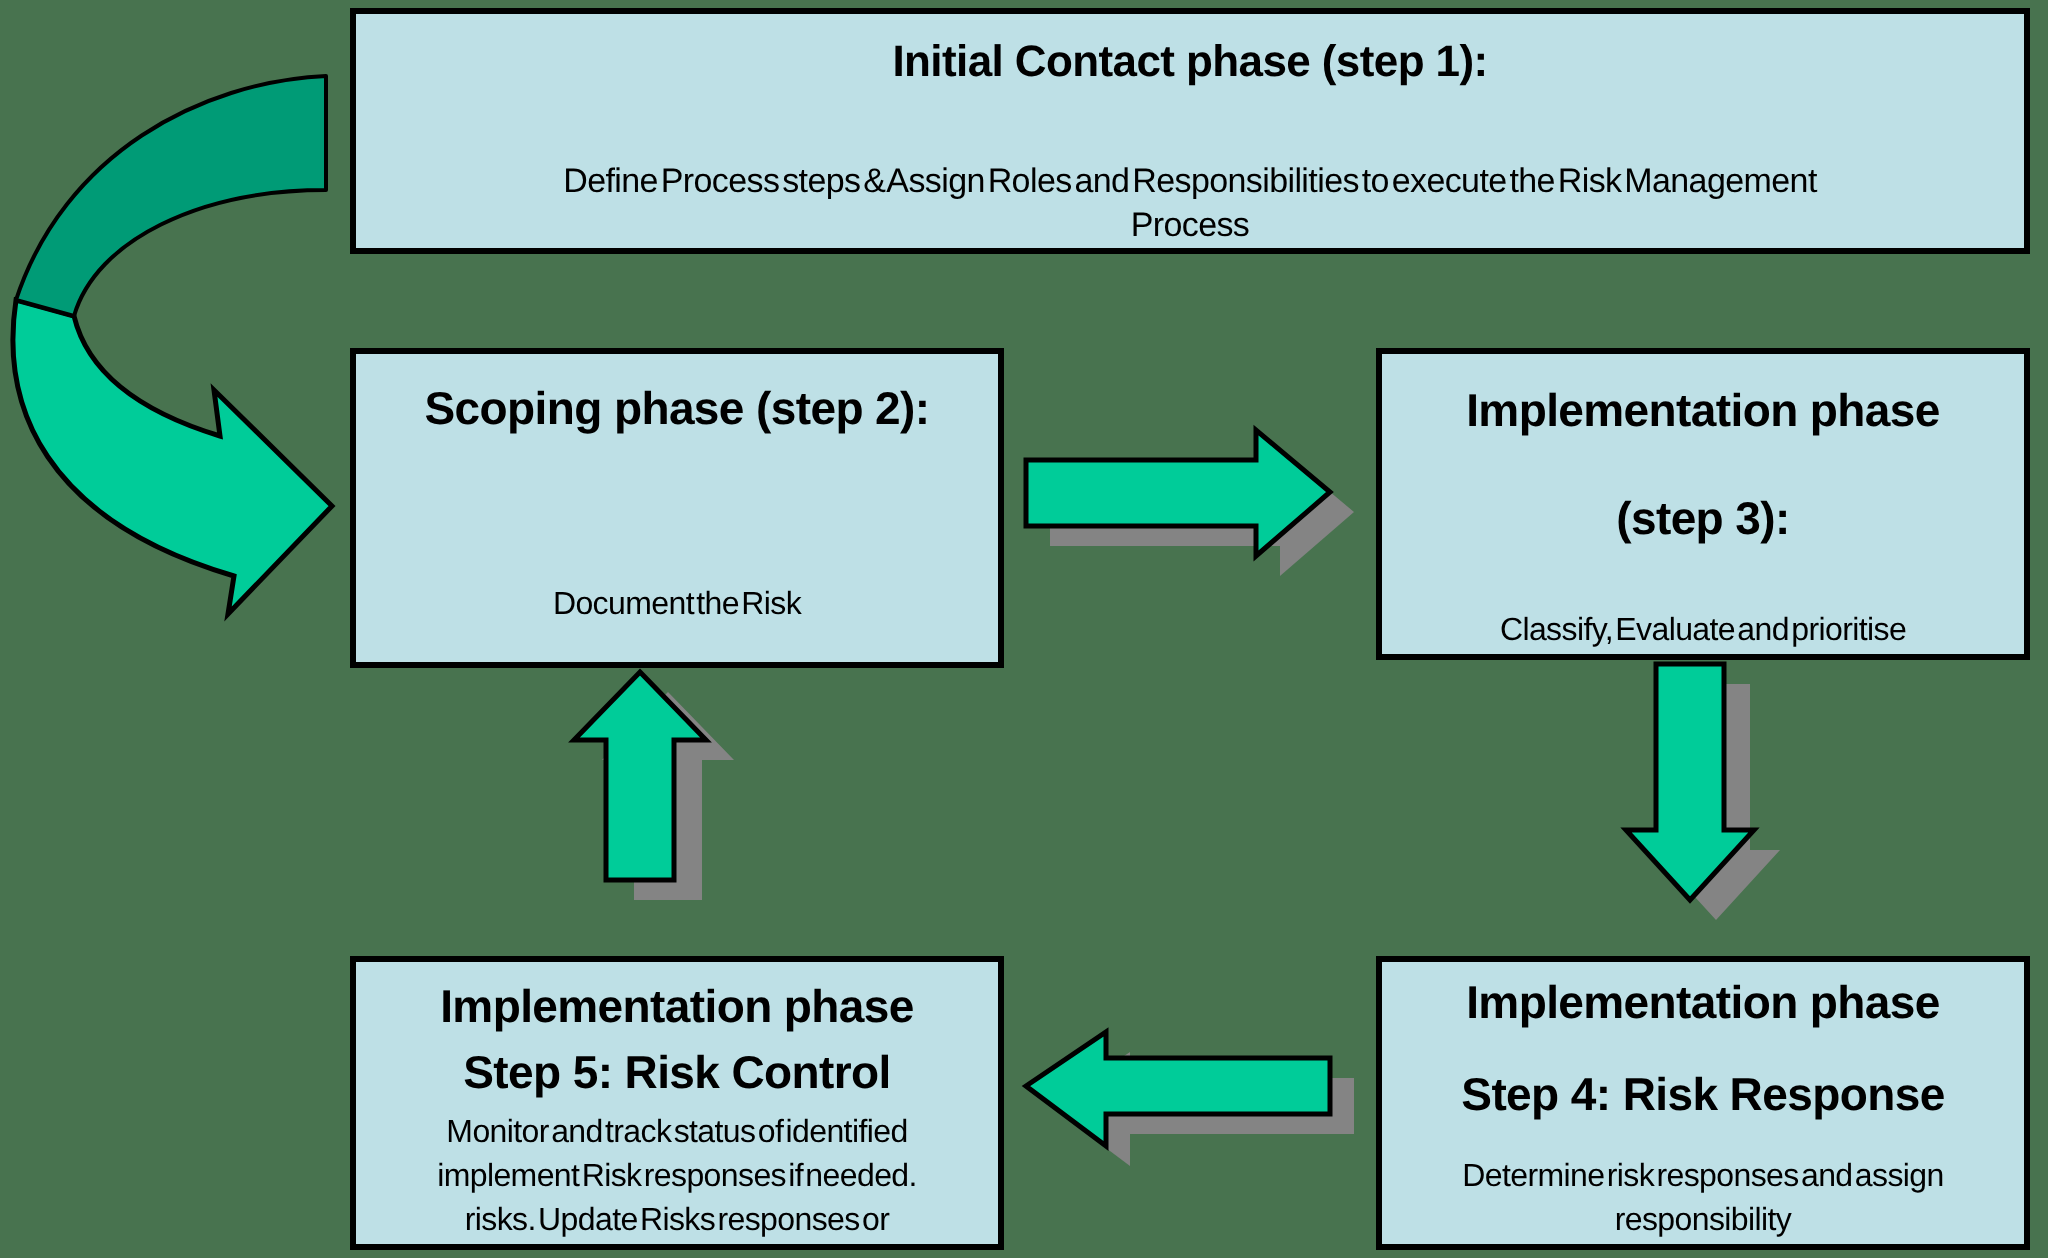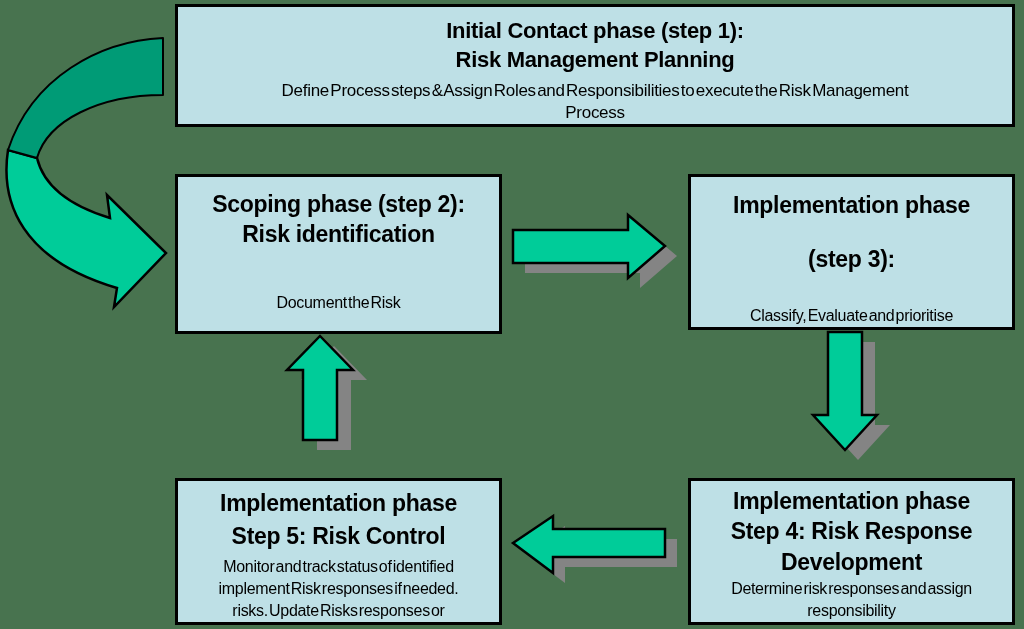--- a/index.html
+++ b/index.html
@@ -75,49 +75,46 @@
     <polygon class="arrow-main" points="5,31 45,4 45,17 157,17 157,45 45,45 45,61"></polygon>
   </svg>
 
   <svg class="arrow-svg" style="left:282px;top:334px;" width="95" height="135" viewBox="0 0 95 135">
     <polygon class="arrow-shadow" points="52,12 85,46 69,46 69,116 35,116 35,46 19,46"></polygon>
     <polygon class="arrow-main" points="38,2 71,36 55,36 55,106 21,106 21,36 5,36"></polygon>
   </svg>
 
   <div class="box box-step1">
     <div class="title-line">Initial Contact phase (step 1):</div>
-    <div class="title-line">Risk Management Planning</div>
     <div class="box-body">
       <div class="body-line">Define Process steps &amp; Assign Roles and Responsibilities to execute the Risk Management</div>
       <div class="body-line">Process</div>
     </div>
   </div>
 
   <div class="box box-step2">
     <div class="box-title">
       <div class="title-line">Scoping phase (step 2):</div>
-      <div class="title-line">Risk identification</div>
     </div>
     <div class="box-body">
       <div class="body-line">Document the Risk</div>
     </div>
   </div>
 
   <div class="box box-step3">
     <div class="title-line">Implementation phase</div>
     <div class="title-line">(step 3):</div>
     <div class="box-body">
       <div class="body-line">Classify, Evaluate and prioritise</div>
     </div>
   </div>
 
   <div class="box box-step4">
     <div class="title-line">Implementation phase</div>
     <div class="title-line">Step 4: Risk Response</div>
-    <div class="title-line">Development</div>
     <div class="box-body">
       <div class="body-line">Determine risk responses and assign</div>
       <div class="body-line">responsibility</div>
     </div>
   </div>
 
   <div class="box box-step5">
     <div class="title-line">Implementation phase</div>
     <div class="title-line">Step 5: Risk Control</div>
     <div class="box-body">

